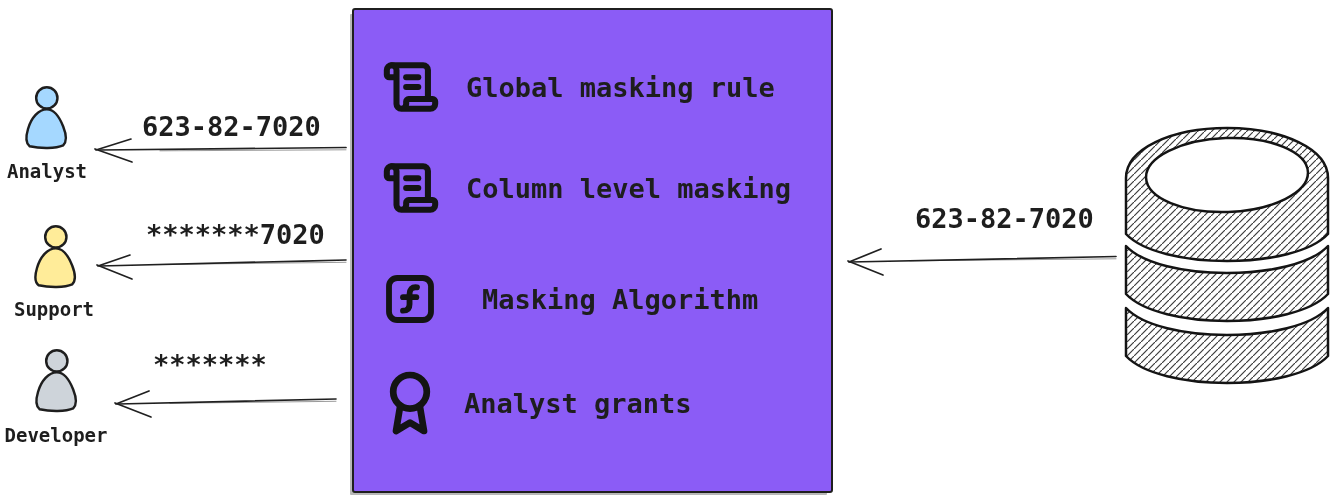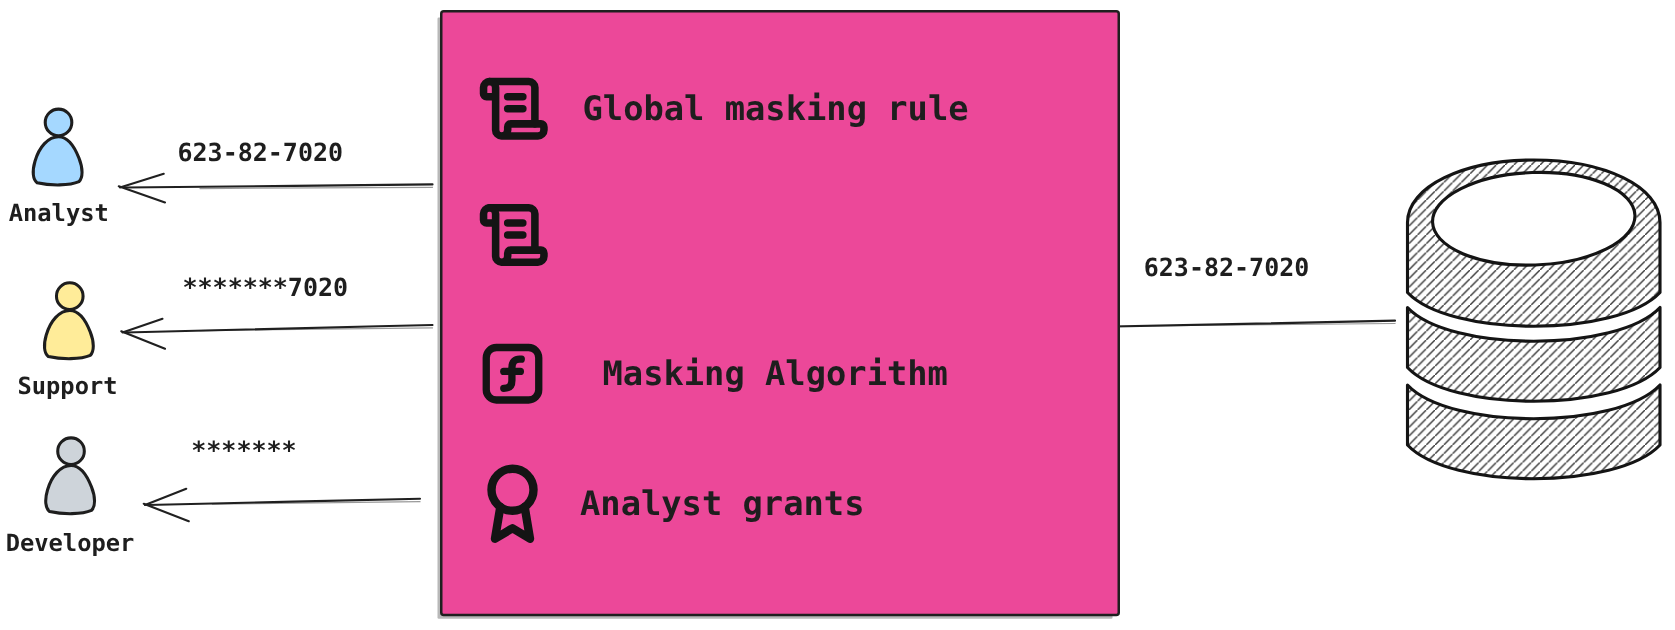--- a/index.html
+++ b/index.html
@@ -2,26 +2,26 @@
 <html><head>
 <meta charset="utf-8">
 <style>
   html,body{margin:0;padding:0;background:#fff;}
   .canvas{
     position:relative;width:1340px;height:504px;background:#ffffff;overflow:hidden;
     font-family:"DejaVu Sans Mono", monospace;color:#1e1e1e;
   }
   .underlay{position:absolute;left:0;top:0;width:1340px;height:504px;}
   .mono-label{position:absolute;font-weight:600;white-space:pre;line-height:1.15;}
-  .value-label{font-size:20px;}
+  .value-label{font-size:27px;}
   .persona-icon{position:absolute;}
   .persona-label{position:absolute;font-size:19px;font-weight:600;text-align:center;width:140px;}
   .policy-box{
-    position:absolute;left:352px;top:8px;width:544px;height:485px;box-sizing:border-box;
-    background:#ec4899;border:2.5px solid #1f1f1f;border-radius:3px;
+    position:absolute;left:352px;top:8px;width:481px;height:485px;box-sizing:border-box;
+    background:#8b5cf6;border:2.5px solid #1f1f1f;border-radius:3px;
     box-shadow:-4px 4px 0 -2px rgba(125,125,125,0.55);
   }
   .policy-row{position:absolute;left:28px;display:flex;align-items:center;gap:26px;}
   .row-label{font-size:27px;font-weight:600;white-space:pre;}
   .row-icon{flex:0 0 auto;display:block;}
 </style>
 </head>
 <body>
 
 <div class="canvas">
@@ -110,20 +110,21 @@
       <span class="row-label">Global masking rule</span>
     </div>
 
     <div class="policy-row" style="top:149px;">
       <svg class="row-icon" width="58" height="58" viewBox="0 0 24 24" fill="none" stroke="#141414" stroke-width="2.5" stroke-linecap="round" stroke-linejoin="round">
         <path d="M15 12h-5"></path>
           <path d="M15 8h-5"></path>
           <path d="M19 17V5a2 2 0 0 0-2-2H4"></path>
         <path d="M8 21h12a2 2 0 0 0 2-2v-1a1 1 0 0 0-1-1H11a1 1 0 0 0-1 1v1a2 2 0 1 1-4 0V5a2 2 0 1 0-4 0v2a1 1 0 0 0 1 1h3"></path>
       </svg>
+      <span class="row-label">Column level masking</span>
     </div>
 
     <div class="policy-row" style="top:261px;gap:44px;">
       <svg class="row-icon" width="56" height="56" viewBox="0 0 24 24" fill="none" stroke="#141414" stroke-width="2.5" stroke-linecap="round" stroke-linejoin="round">
         <rect x="3" y="3" width="18" height="18" rx="3.5"></rect>
         <path d="M9 17c2 0 2.8-1 2.8-2.8V10c0-2 1-3.3 3.2-3"></path>
         <path d="M9 11.2h5.7"></path>
       </svg>
       <span class="row-label">Masking Algorithm</span>
     </div>

